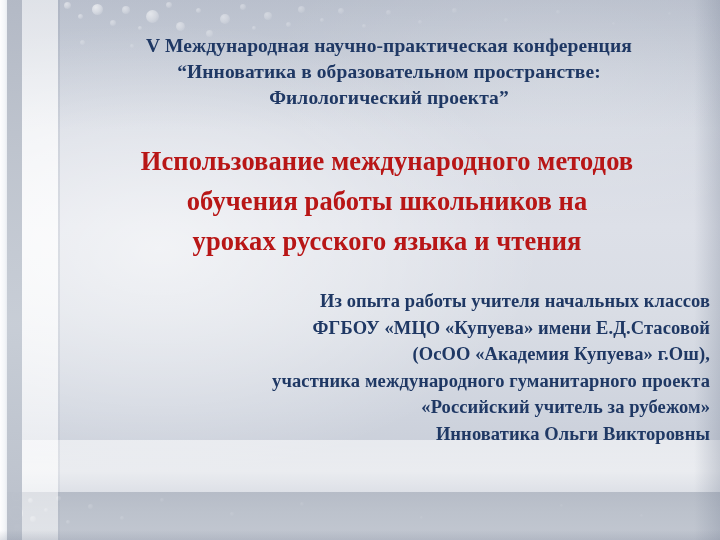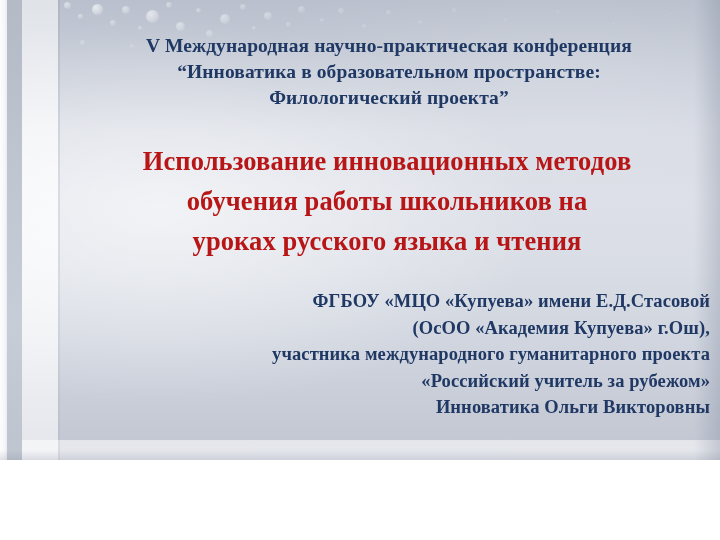--- a/index.html
+++ b/index.html
@@ -4,21 +4,21 @@
 <title>Slide</title>
 <style>
   html, body {
     margin: 0;
     padding: 0;
     background: #ffffff;
   }
   #slide {
     position: relative;
     width: 720px;
-    height: 460px;
+    height: 540px;
     overflow: hidden;
     font-family: "Liberation Serif", "DejaVu Serif", serif;
     background: #d4d8e1;
   }
 
   
   .bg-base {
     position: absolute;
     inset: 0;
     background:
@@ -237,26 +237,27 @@
   <div class="edge-right"></div>
   <div class="edge-bottom"></div>
 
   <div class="txt-header">
     <span class="txt-line">V Международная научно-практическая  конференция</span>
     <span class="txt-line">“Инноватика в образовательном пространстве:</span>
     <span class="txt-line">Филологический проекта”</span>
   </div>
 
   <div class="txt-title">
-    <span class="txt-line">Использование инновационных  методов</span>
+    <span class="txt-line">Использование международного  методов</span>
     <span class="txt-line">обучения работы школьников на</span>
     <span class="txt-line">уроках русского языка и чтения</span>
   </div>
 
   <div class="txt-credits">
+    <span class="txt-line">Из опыта работы учителя начальных классов</span>
     <span class="txt-line">ФГБОУ «МЦО «Купуева» имени Е.Д.Стасовой</span>
     <span class="txt-line">(ОсОО «Академия Купуева» г.Ош),</span>
     <span class="txt-line">участника международного гуманитарного проекта</span>
     <span class="txt-line">«Российский учитель за рубежом»</span>
     <span class="txt-line">Инноватика Ольги Викторовны</span>
   </div>
 
 </div>
 
 </body></html>

